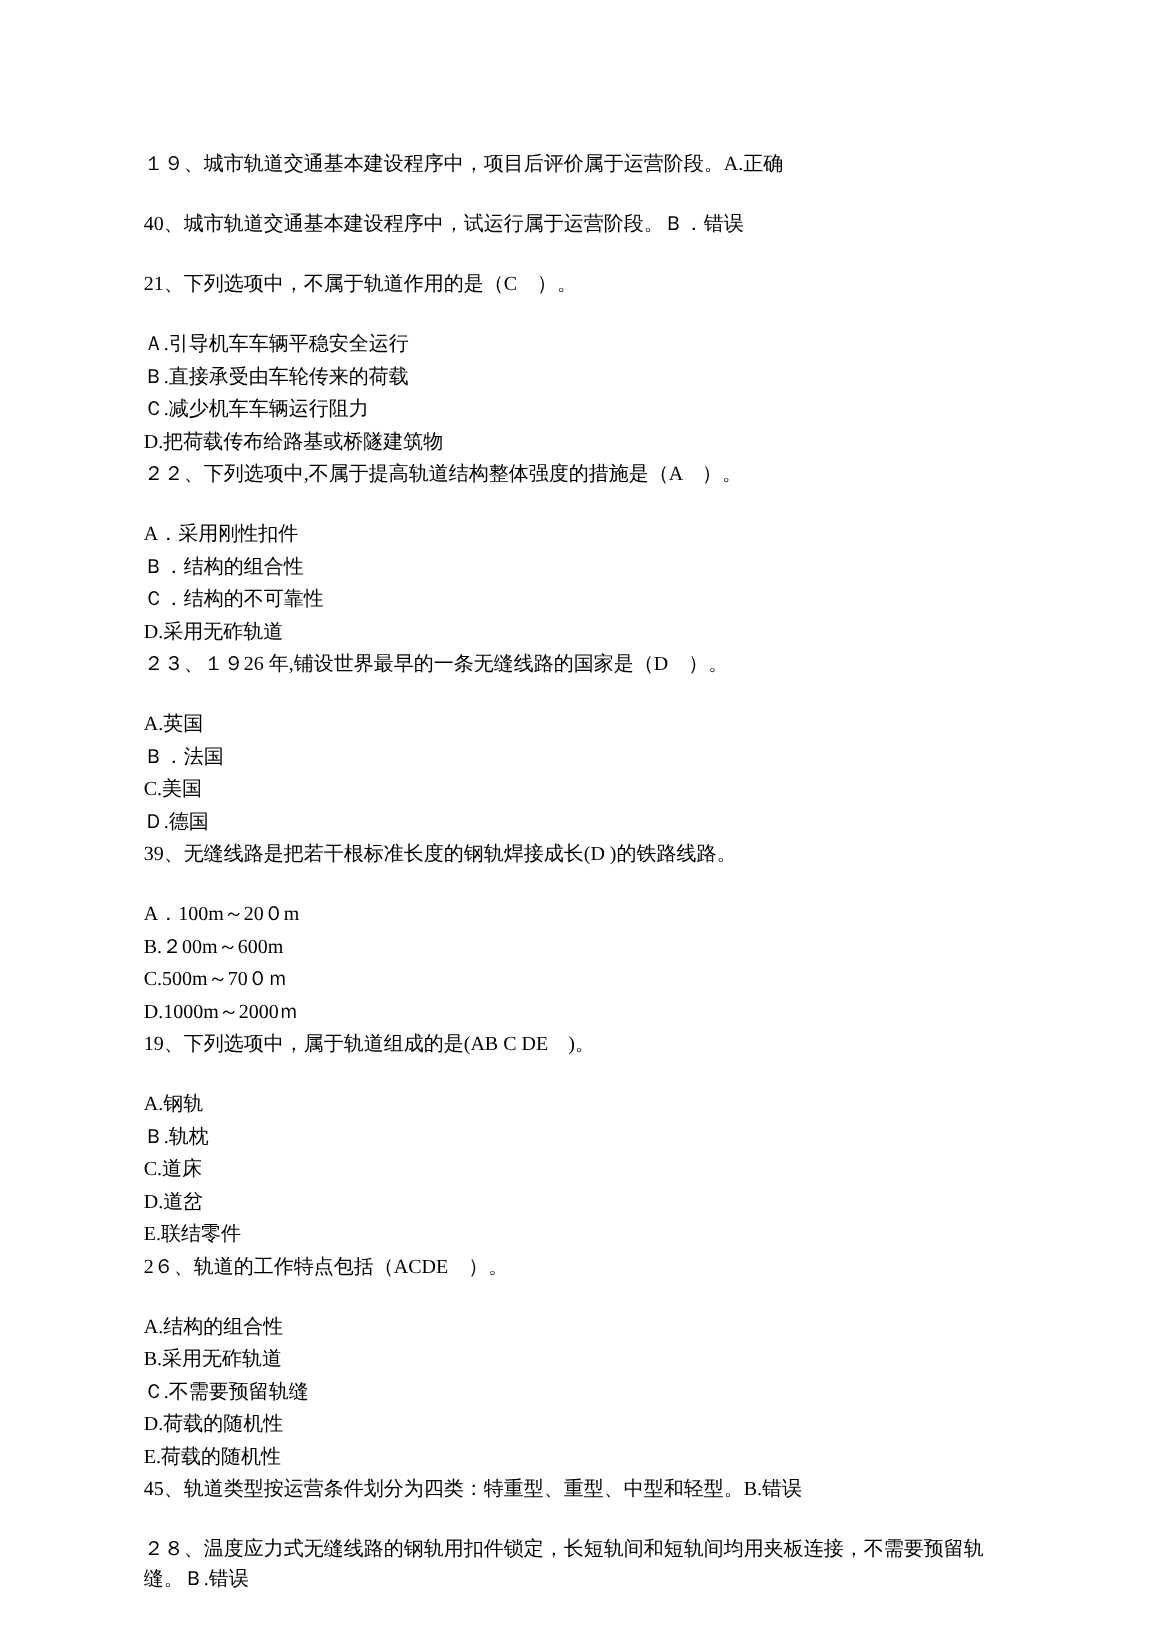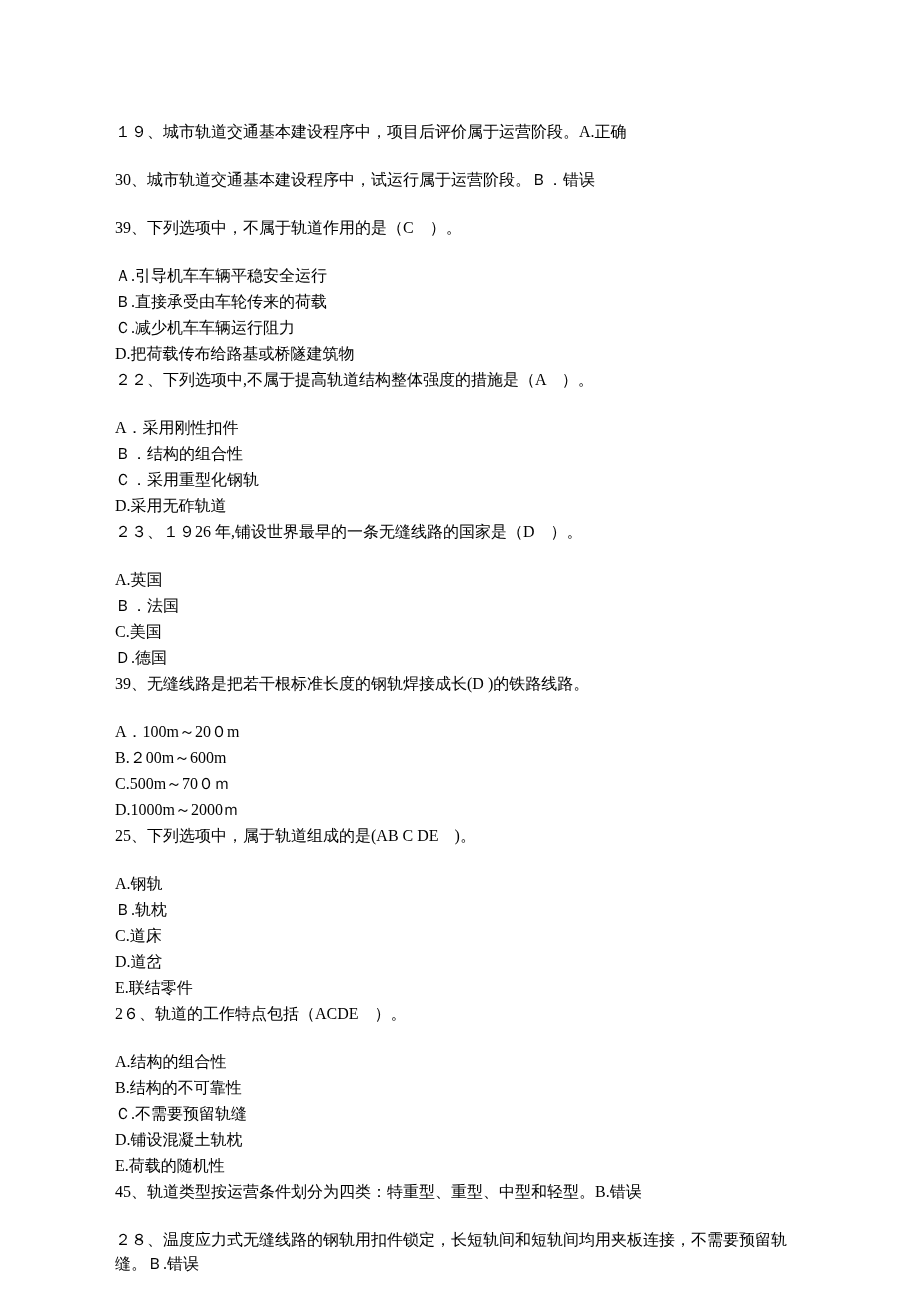--- a/index.html
+++ b/index.html
@@ -24,72 +24,72 @@
     }
   </style>
 </head>
 <body>
 
 <div class="para">
     <div class="line">１９、城市轨道交通基本建设程序中，项目后评价属于运营阶段。A.正确</div>
   </div>
 
 <div class="para">
-    <div class="line">30、城市轨道交通基本建设程序中，试运行属于运营阶段。Ｂ．错误</div>
+    <div class="line">40、城市轨道交通基本建设程序中，试运行属于运营阶段。Ｂ．错误</div>
   </div>
 
 <div class="para">
-    <div class="line">39、下列选项中，不属于轨道作用的是（C　）。</div>
+    <div class="line">21、下列选项中，不属于轨道作用的是（C　）。</div>
   </div>
 
 <div class="line">Ａ.引导机车车辆平稳安全运行</div>
 <div class="line">Ｂ.直接承受由车轮传来的荷载</div>
 <div class="line">Ｃ.减少机车车辆运行阻力</div>
 <div class="line">D.把荷载传布给路基或桥隧建筑物</div>
 <div class="para">
     <div class="line">２２、下列选项中,不属于提高轨道结构整体强度的措施是（A　）。</div>
   </div>
 
 <div class="line">A．采用刚性扣件</div>
 <div class="line">Ｂ．结构的组合性</div>
-<div class="line">Ｃ．采用重型化钢轨</div>
+<div class="line">Ｃ．结构的不可靠性</div>
 <div class="line">D.采用无砟轨道</div>
 <div class="para">
     <div class="line">２３、１９26 年,铺设世界最早的一条无缝线路的国家是（D　）。</div>
   </div>
 
 <div class="line">A.英国</div>
 <div class="line">Ｂ．法国</div>
 <div class="line">C.美国</div>
 <div class="line">Ｄ.德国</div>
 <div class="para">
     <div class="line">39、无缝线路是把若干根标准长度的钢轨焊接成长(D )的铁路线路。</div>
   </div>
 
 <div class="line">A．100m～20０m</div>
 <div class="line">B.２00m～600m</div>
 <div class="line">C.500m～70０ｍ</div>
 <div class="line">D.1000m～2000ｍ</div>
 <div class="para">
-    <div class="line">25、下列选项中，属于轨道组成的是(AB C DE　)。</div>
+    <div class="line">19、下列选项中，属于轨道组成的是(AB C DE　)。</div>
   </div>
 
 <div class="line">A.钢轨</div>
 <div class="line">Ｂ.轨枕</div>
 <div class="line">C.道床</div>
 <div class="line">D.道岔</div>
 <div class="line">E.联结零件</div>
 <div class="para">
     <div class="line">2６、轨道的工作特点包括（ACDE　）。</div>
   </div>
 
 <div class="line">A.结构的组合性</div>
-<div class="line">B.结构的不可靠性</div>
+<div class="line">B.采用无砟轨道</div>
 <div class="line">Ｃ.不需要预留轨缝</div>
-<div class="line">D.铺设混凝土轨枕</div>
+<div class="line">D.荷载的随机性</div>
 <div class="line">E.荷载的随机性</div>
 <div class="para">
     <div class="line">45、轨道类型按运营条件划分为四类：特重型、重型、中型和轻型。B.错误</div>
   </div>
 
 <div class="para">
     <div class="line">２８、温度应力式无缝线路的钢轨用扣件锁定，长短轨间和短轨间均用夹板连接，不需要预留轨缝。Ｂ.错误</div>
   </div>
 
 </body></html>

